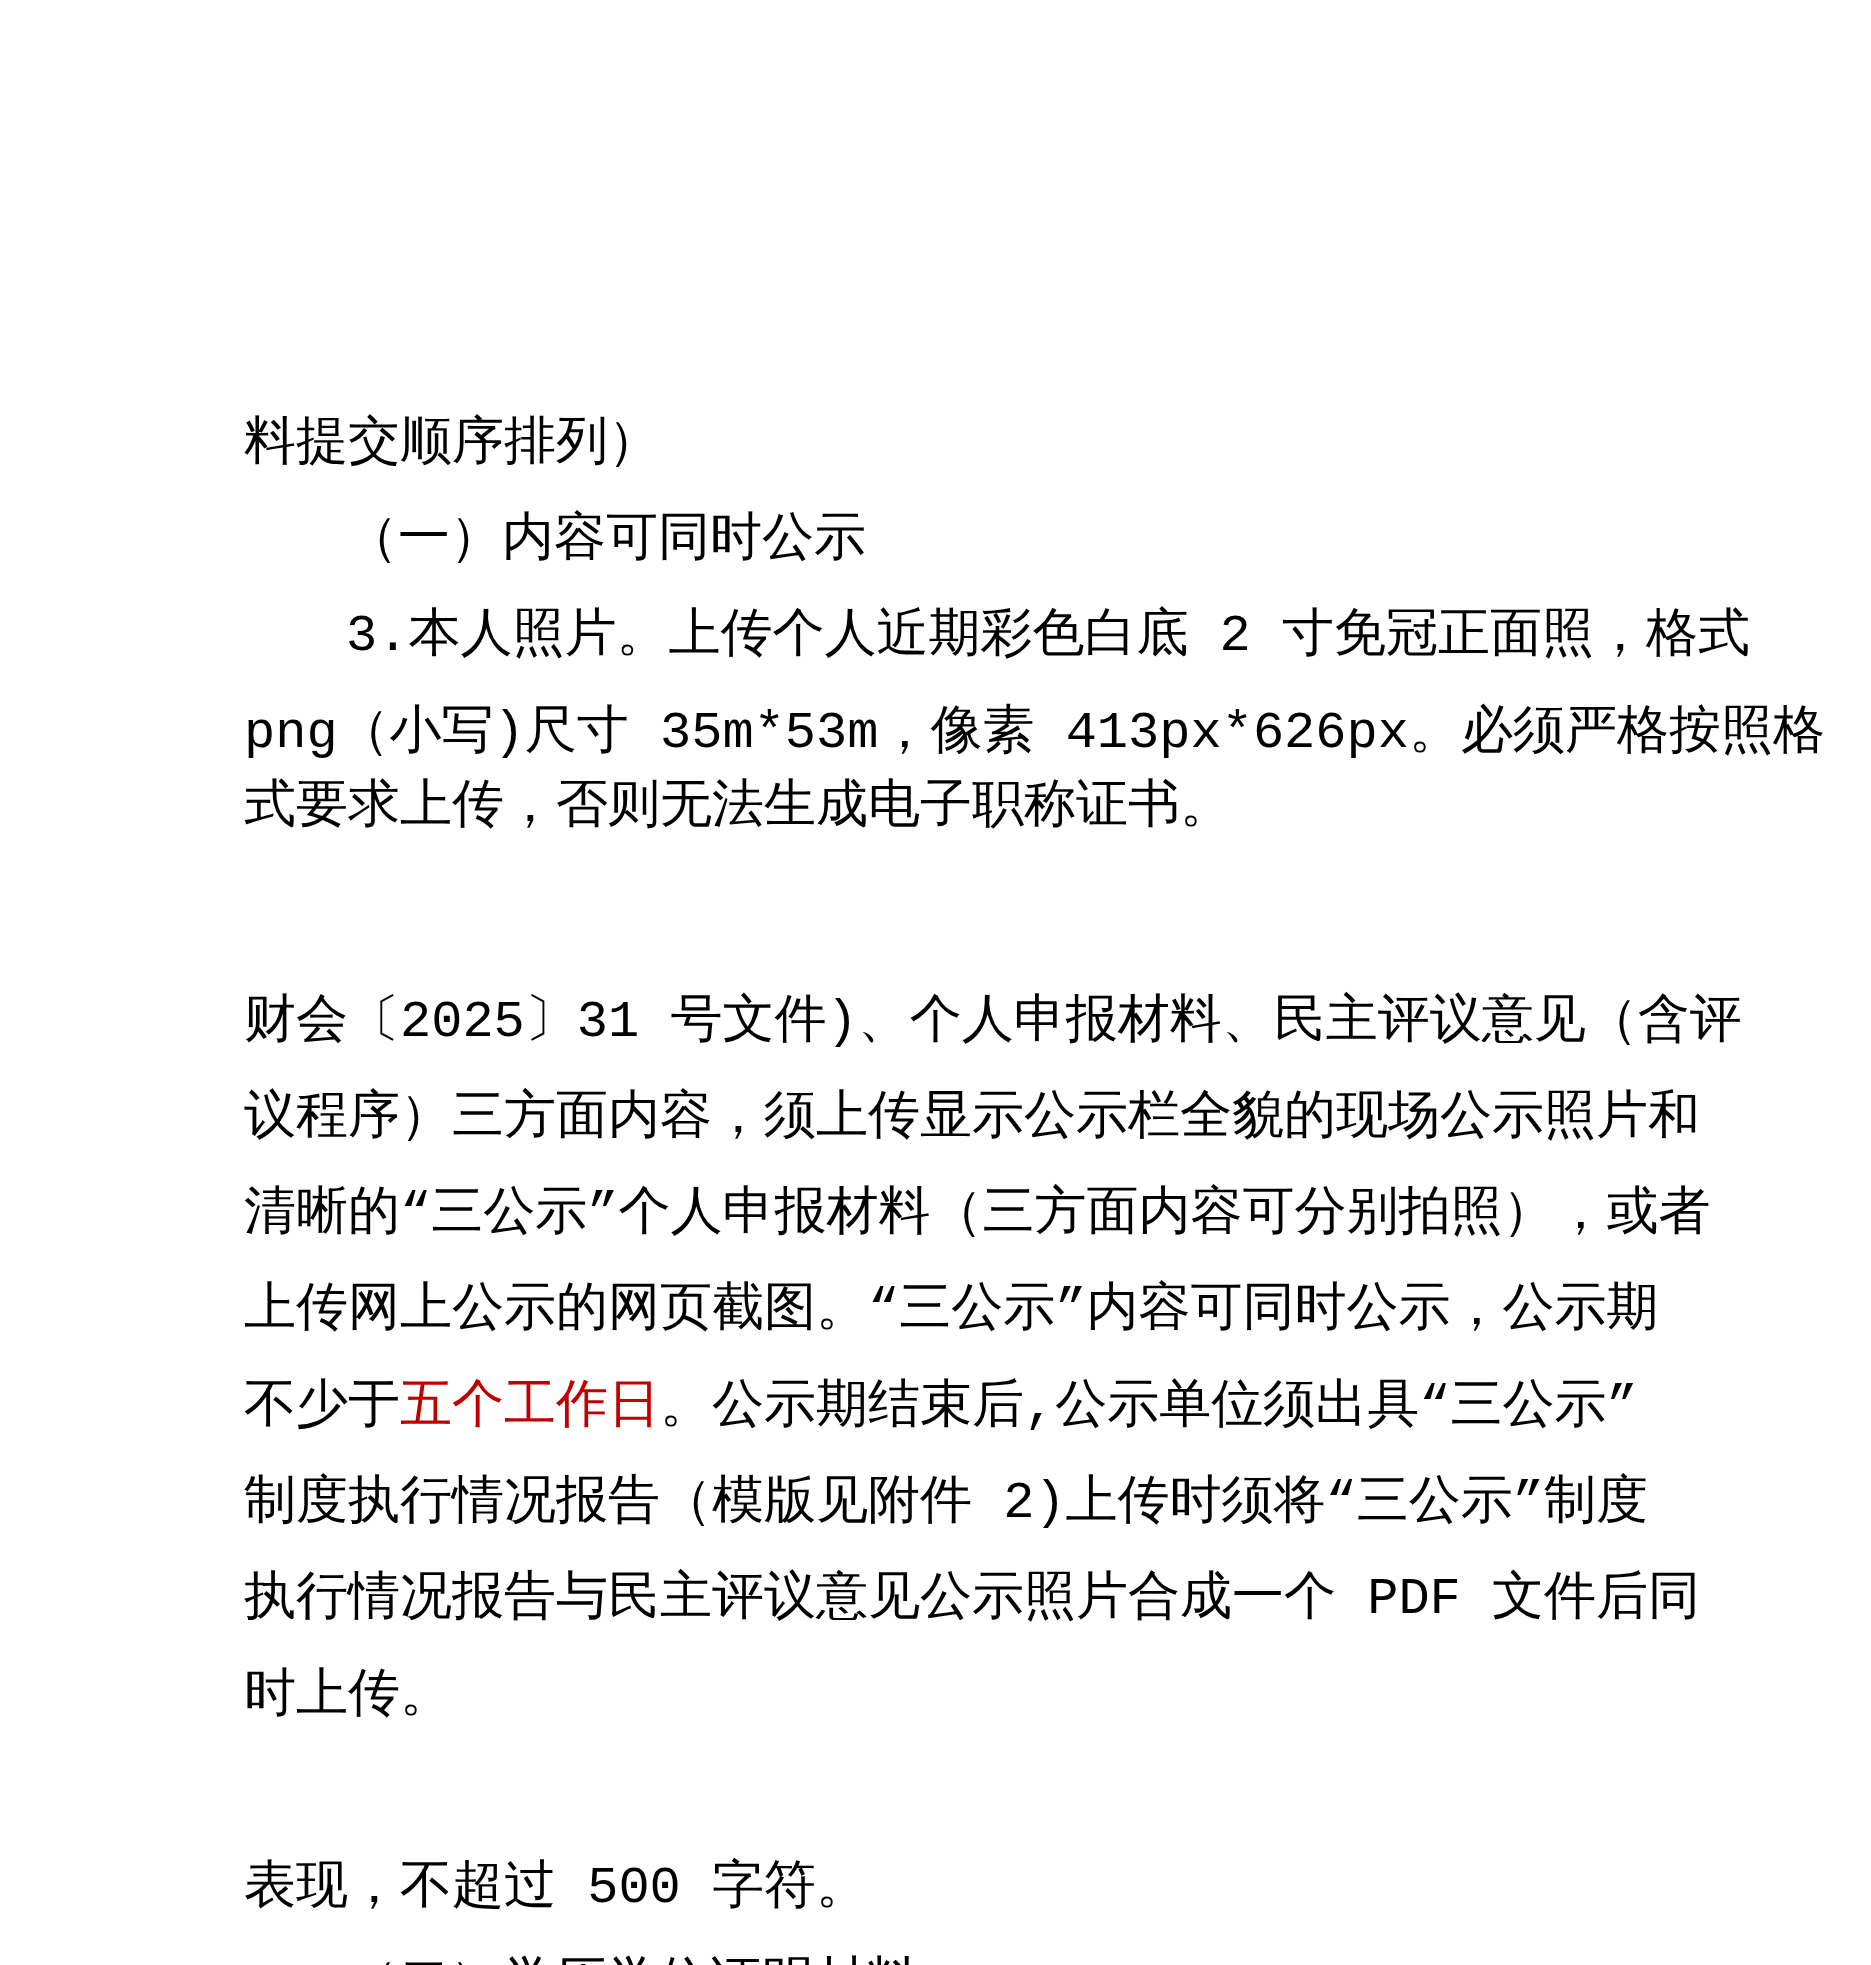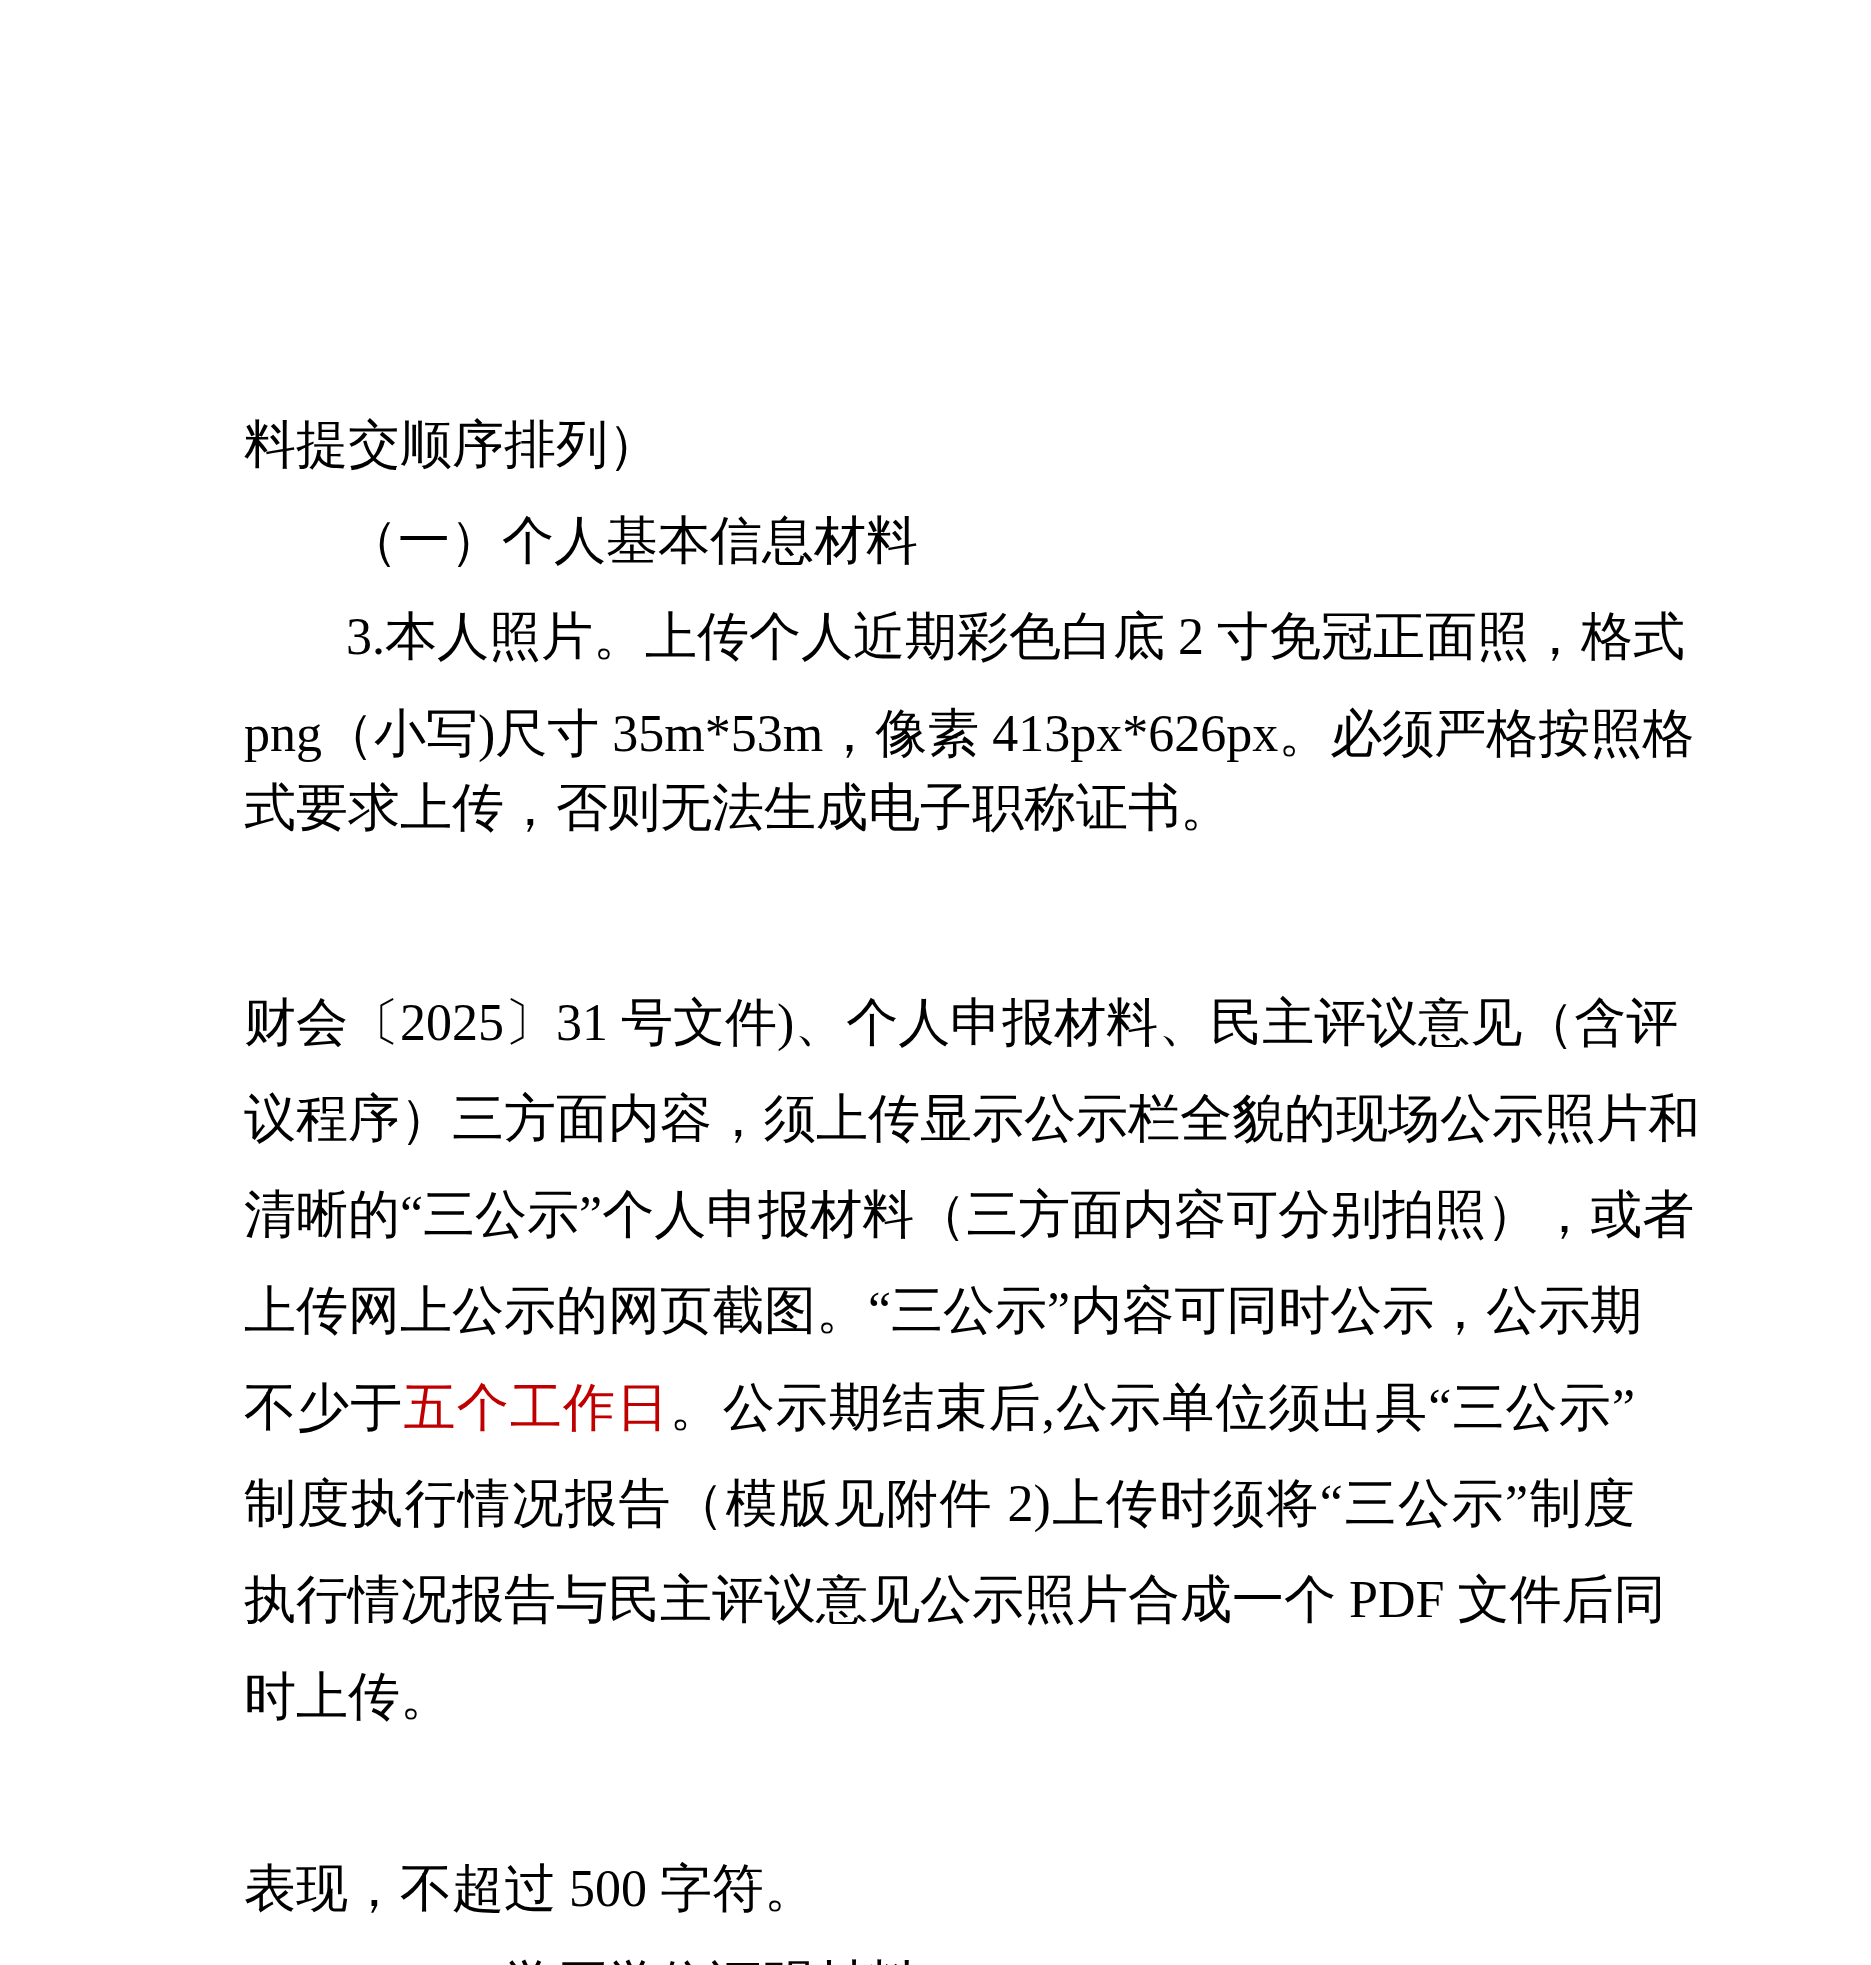--- a/index.html
+++ b/index.html
@@ -3,39 +3,39 @@
 <meta charset="utf-8">
 <style>
   html, body { margin: 0; padding: 0; background: #ffffff; }
   body { width: 1872px; height: 2647px; position: relative; overflow: hidden; }
   .page { position: absolute; left: 0; top: 0; width: 1872px; height: 2647px; background: #ffffff; }
   .line {
     position: absolute;
     left: 244px;
     width: 1391px;
     height: 79px;
-    font-family: Liberation Serif, serif;
+    font-family: Liberation Mono, monospace;
     font-size: 52px;
     line-height: 79px;
     color: #000000;
     white-space: nowrap;
     transform-origin: left center;
   }
   .line.justify { text-align: justify; text-align-last: justify; }
   .line.indent { left: 346px; width: 1289px; }
   .red { color: #c00000; }
 </style>
 </head>
 <body>
 
 <div class="page">
 
   <div class="line" style="top:405px">料提交顺序排列）</div>
 
-  <div class="line indent" style="top:501px">（一）个人基本信息材料</div>
+  <div class="line indent" style="top:501px">（一）内容可同时公示</div>
 
   <div class="line indent justify" style="top:597px">3.本人照片。上传个人近期彩色白底 2 寸免冠正面照，格式</div>
   <div class="line justify" style="top:694px">png（小写)尺寸 35m*53m，像素 413px*626px。必须严格按照格</div>
   <div class="line" style="top:768px">式要求上传，否则无法生成电子职称证书。</div>
 
   <div class="line justify" style="top:983px">财会〔2025〕31 号文件)、个人申报材料、民主评议意见（含评</div>
   <div class="line justify" style="top:1079px">议程序）三方面内容，须上传显示公示栏全貌的现场公示照片和</div>
   <div class="line justify" style="top:1175px">清晰的“三公示”个人申报材料（三方面内容可分别拍照），或者</div>
   <div class="line justify" style="top:1271px">上传网上公示的网页截图。“三公示”内容可同时公示，公示期</div>
   <div class="line justify" style="top:1368px">

